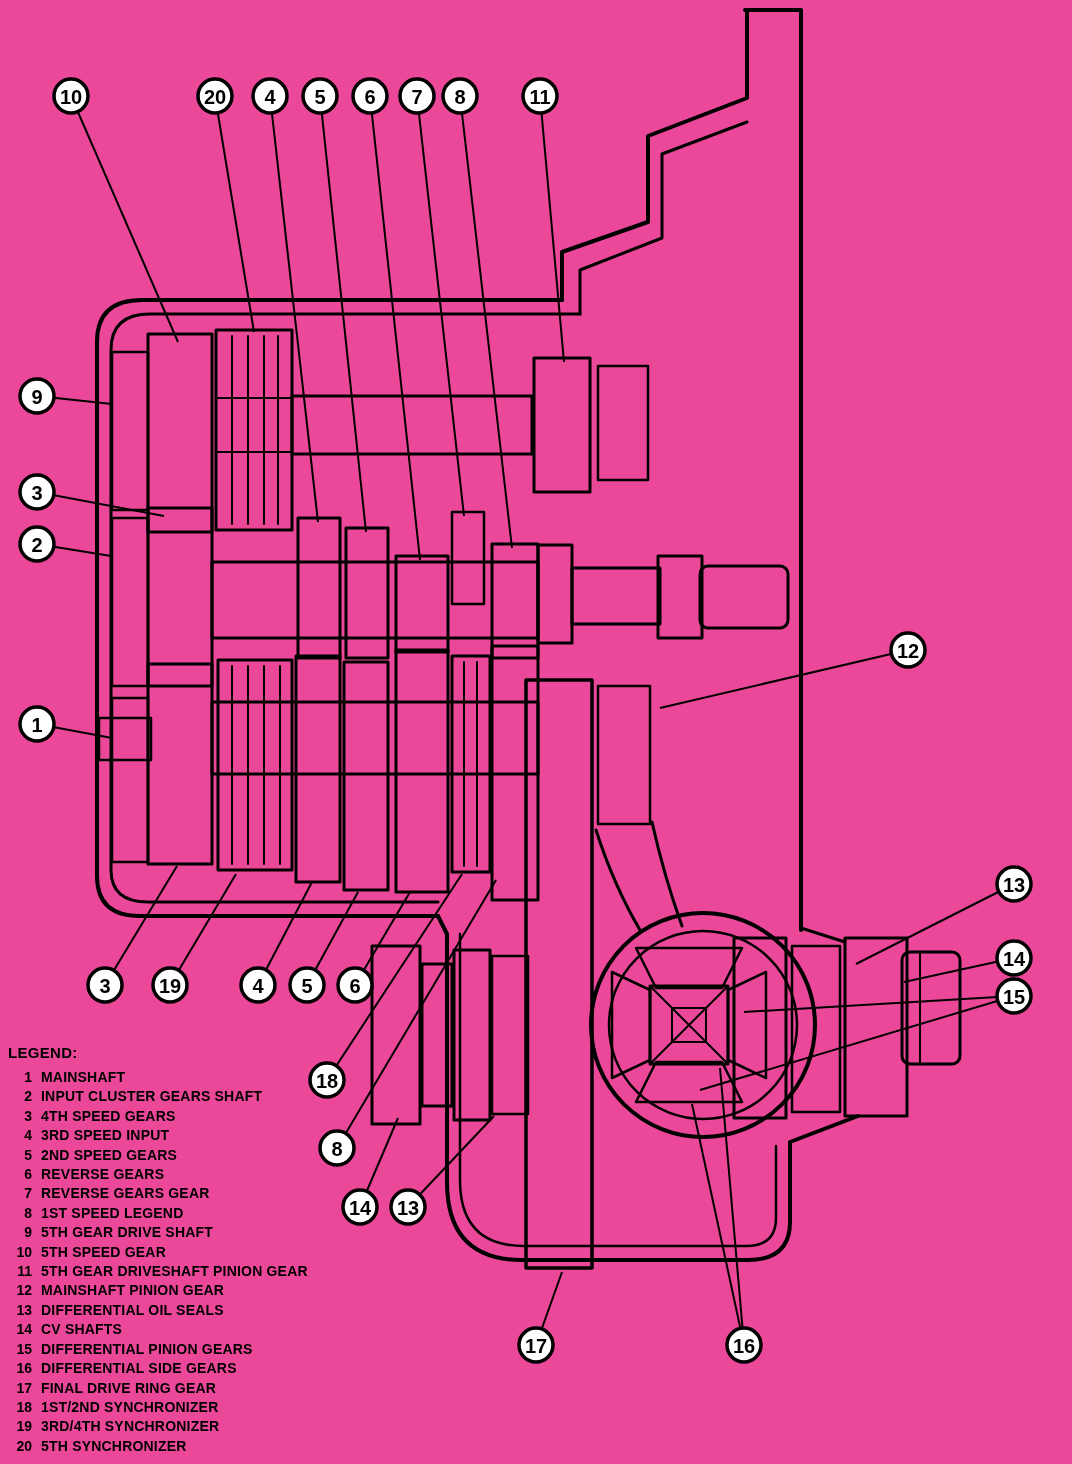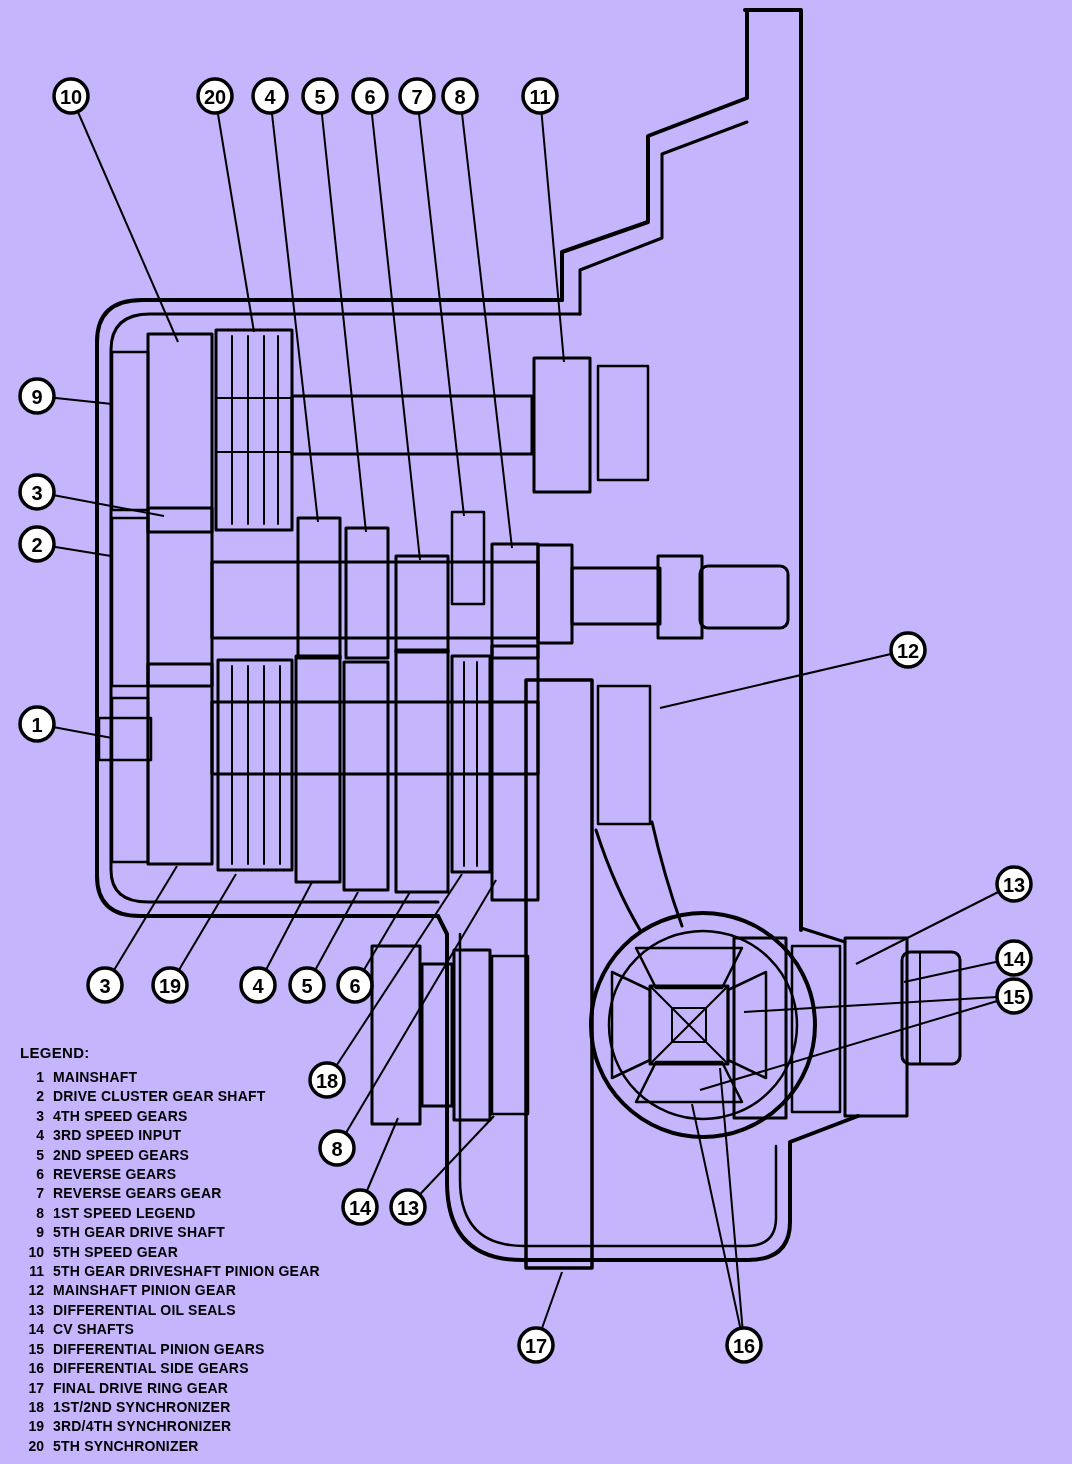--- a/index.html
+++ b/index.html
@@ -1,20 +1,20 @@
 <!DOCTYPE html>
 <html><head>
 <meta charset="utf-8">
 <style>
   html,body{margin:0;padding:0;background:#fff;}
-  .stage{position:relative;width:1072px;height:1464px;background:#c4b5fd;overflow:hidden;
+  .stage{position:relative;width:1072px;height:1464px;background:#ec4899;overflow:hidden;
          font-family:"Liberation Sans",sans-serif;color:#000;}
   .stage svg{position:absolute;left:0;top:0;}
   
-  .legend{position:absolute;left:20px;top:1044px;width:420px;}
+  .legend{position:absolute;left:8px;top:1044px;width:420px;}
   .legend-title{font-size:15px;font-weight:700;letter-spacing:.3px;margin-bottom:7px;}
   .legend-row{display:flex;align-items:baseline;font-size:14px;font-weight:700;line-height:19.4px;}
   .legend-row .ln{flex:0 0 24px;width:24px;text-align:right;}
   .legend-row .ll{margin-left:9px;letter-spacing:.2px;white-space:nowrap;text-align:right;}
   
   .ink{stroke:#000;fill:none;stroke-linejoin:round;stroke-linecap:round;}
   text.cnum{font-family:"Liberation Sans",sans-serif;font-size:20px;font-weight:700;
             text-anchor:middle;dominant-baseline:central;fill:#000;stroke:none;}
   circle.balloon{fill:#fff;stroke:#000;stroke-width:3.5;}
   line.leader{stroke:#000;stroke-width:2;}
@@ -293,21 +293,21 @@
 </svg>
 
 <div class="legend">
   <div class="legend-title">LEGEND:</div>
   <div class="legend-row">
         <span class="ln">1</span>
         <span class="ll">MAINSHAFT</span>
       </div>
   <div class="legend-row">
         <span class="ln">2</span>
-        <span class="ll">DRIVE CLUSTER GEAR SHAFT</span>
+        <span class="ll">INPUT CLUSTER GEARS SHAFT</span>
       </div>
   <div class="legend-row">
         <span class="ln">3</span>
         <span class="ll">4TH SPEED GEARS</span>
       </div>
   <div class="legend-row">
         <span class="ln">4</span>
         <span class="ll">3RD SPEED INPUT</span>
       </div>
   <div class="legend-row">

